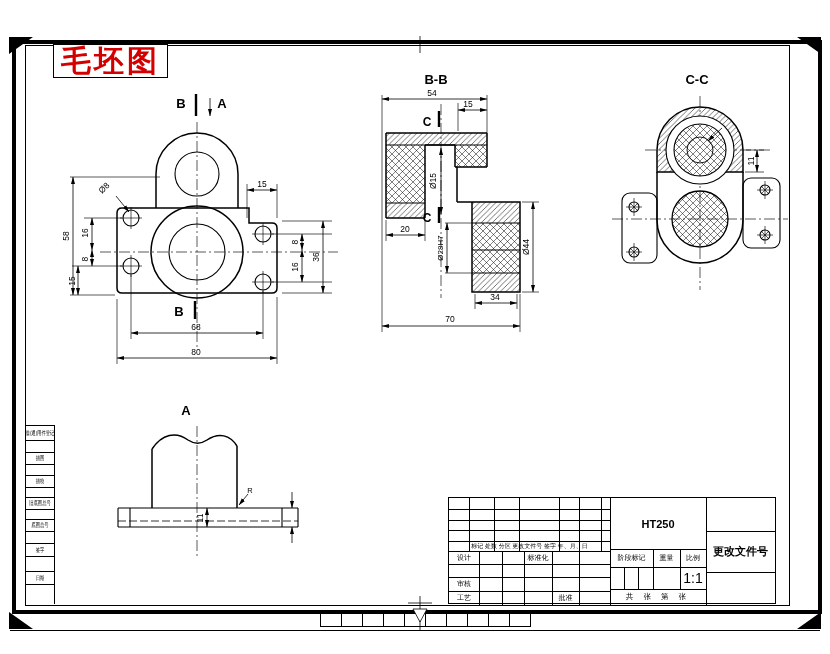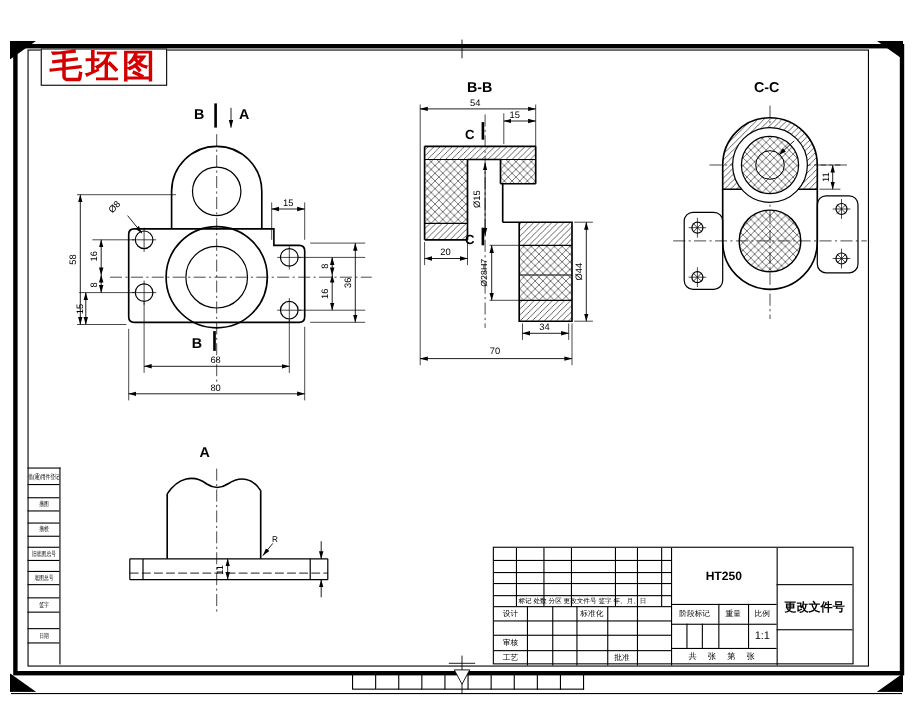--- a/index.html
+++ b/index.html
@@ -18,21 +18,21 @@
   
   .refcells{left:320px;top:612px;height:15px;display:flex;}
   .refcells div{width:20px;border:1px solid #000;border-left:none;}
   .refcells div:first-child{border-left:1px solid #000;}
   
   .strip{left:25px;top:425px;width:30px;height:179px;border-right:1px solid #000;border-top:1px solid #000;box-sizing:border-box;}
   .strip .cell{box-sizing:border-box;border-bottom:1px solid #000;display:flex;align-items:center;justify-content:center;
     font-size:6px;white-space:nowrap;overflow:hidden;}
   .strip .cell span{transform:scaleX(.72);letter-spacing:0;}
   
-  .blankbox{left:37px;top:44px;width:113px;height:32px;background:#fff;border:1px solid #000;
+  .blankbox{left:53px;top:44px;width:113px;height:32px;background:#fff;border:1px solid #000;
     display:flex;align-items:center;justify-content:center;overflow:visible;z-index:5;}
   .blankbox span{color:#d40000;font-size:30px;font-weight:bold;letter-spacing:3px;line-height:30px;}
   
   .tb{left:448px;top:497px;width:328px;height:107px;border:1.4px solid #000;box-sizing:border-box;font-size:7px;}
   .tb .vl{position:absolute;width:1px;background:#000;}
   .tb .hl{position:absolute;height:1px;background:#000;}
   .tb .txt{position:absolute;display:flex;align-items:center;justify-content:center;white-space:nowrap;color:#000;}
   svg{position:absolute;left:0;top:0;z-index:3;}
   svg .o{fill:none;stroke:#000;stroke-width:1.5;}
   svg .o2{fill:none;stroke:#000;stroke-width:1.1;}
@@ -323,21 +323,21 @@
     <div class="txt" style="left:161px;top:0;width:96px;height:51px;font-size:11px;font-weight:bold">HT250</div>
     <div class="vl" style="left:204px;top:51px;height:18px"></div>
     <div class="vl" style="left:231px;top:51px;height:18px"></div>
     <div class="txt" style="left:161px;top:51px;width:43px;height:18px">阶段标记</div>
     <div class="txt" style="left:204px;top:51px;width:27px;height:18px">重量</div>
     <div class="txt" style="left:231px;top:51px;width:26px;height:18px">比例</div>
     <div class="vl" style="left:175px;top:69px;height:22px"></div>
     <div class="vl" style="left:189px;top:69px;height:22px"></div>
     <div class="vl" style="left:204px;top:69px;height:22px"></div>
     <div class="vl" style="left:231px;top:69px;height:22px"></div>
-    <div class="txt" style="left:231px;top:69px;width:26px;height:22px;font-size:10px">1:1</div>
+    <div class="txt" style="left:231px;top:69px;width:26px;height:22px;font-size:14px">1:1</div>
     <div class="txt" style="left:161px;top:91px;width:96px;height:16px;font-size:7.5px;letter-spacing:4px">共 张 第 张</div>
 
     <div class="hl" style="left:257px;top:33px;width:69px"></div>
     <div class="hl" style="left:257px;top:74px;width:69px"></div>
     <div class="txt" style="left:257px;top:33px;width:69px;height:41px;font-size:11px;font-weight:bold">更改文件号</div>
   </div>
 
 </div>
 
 </body></html>

